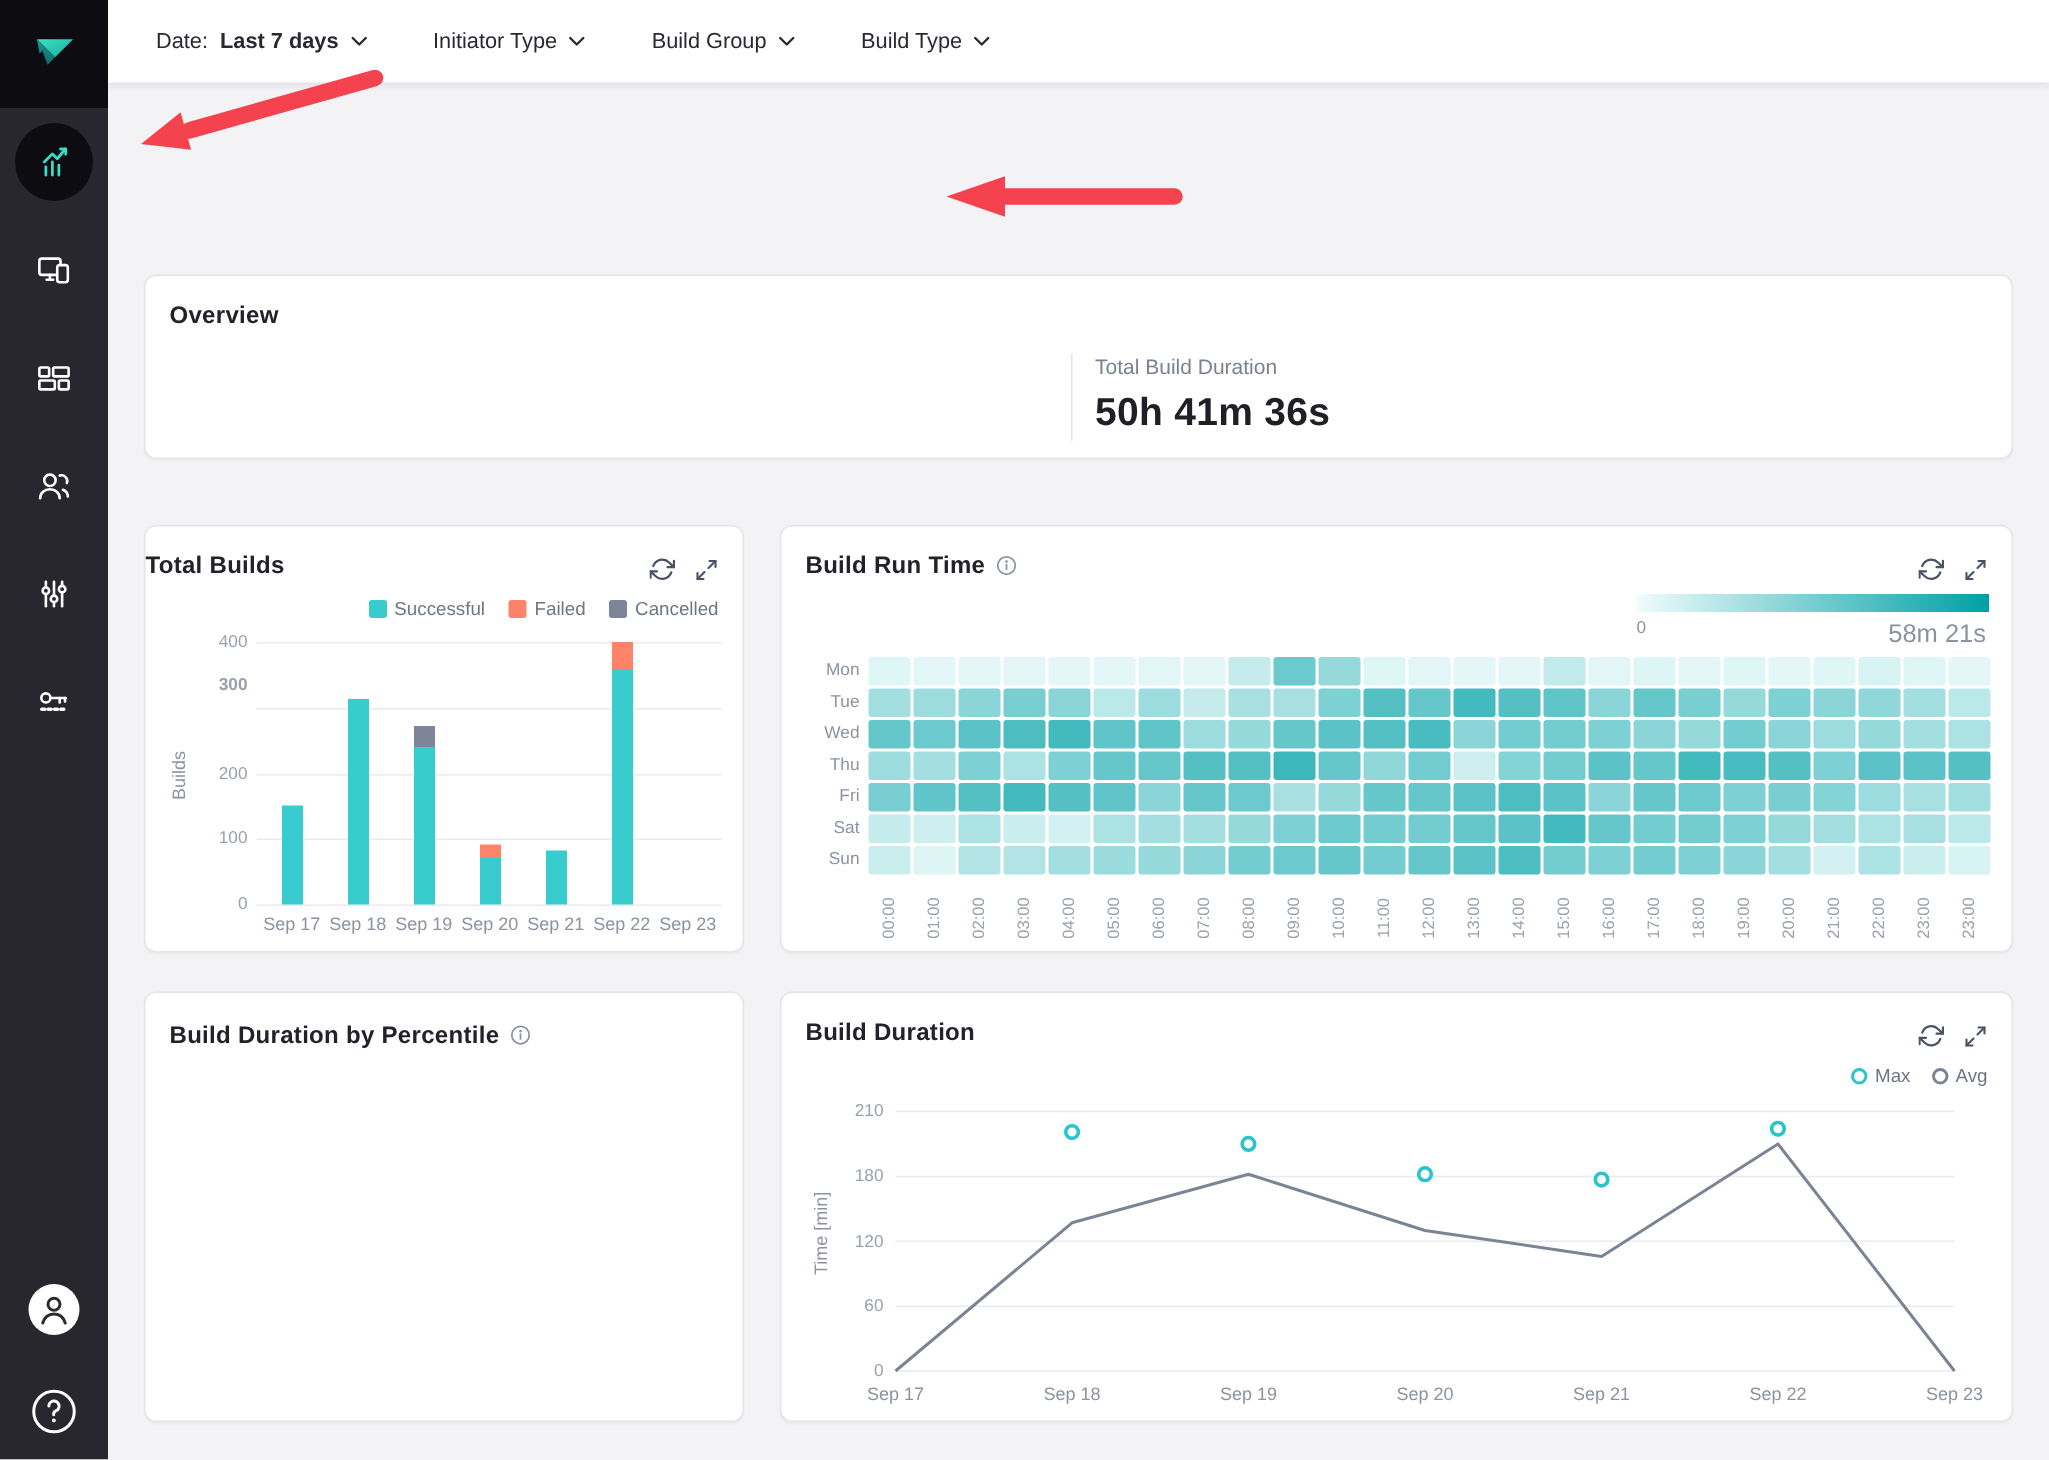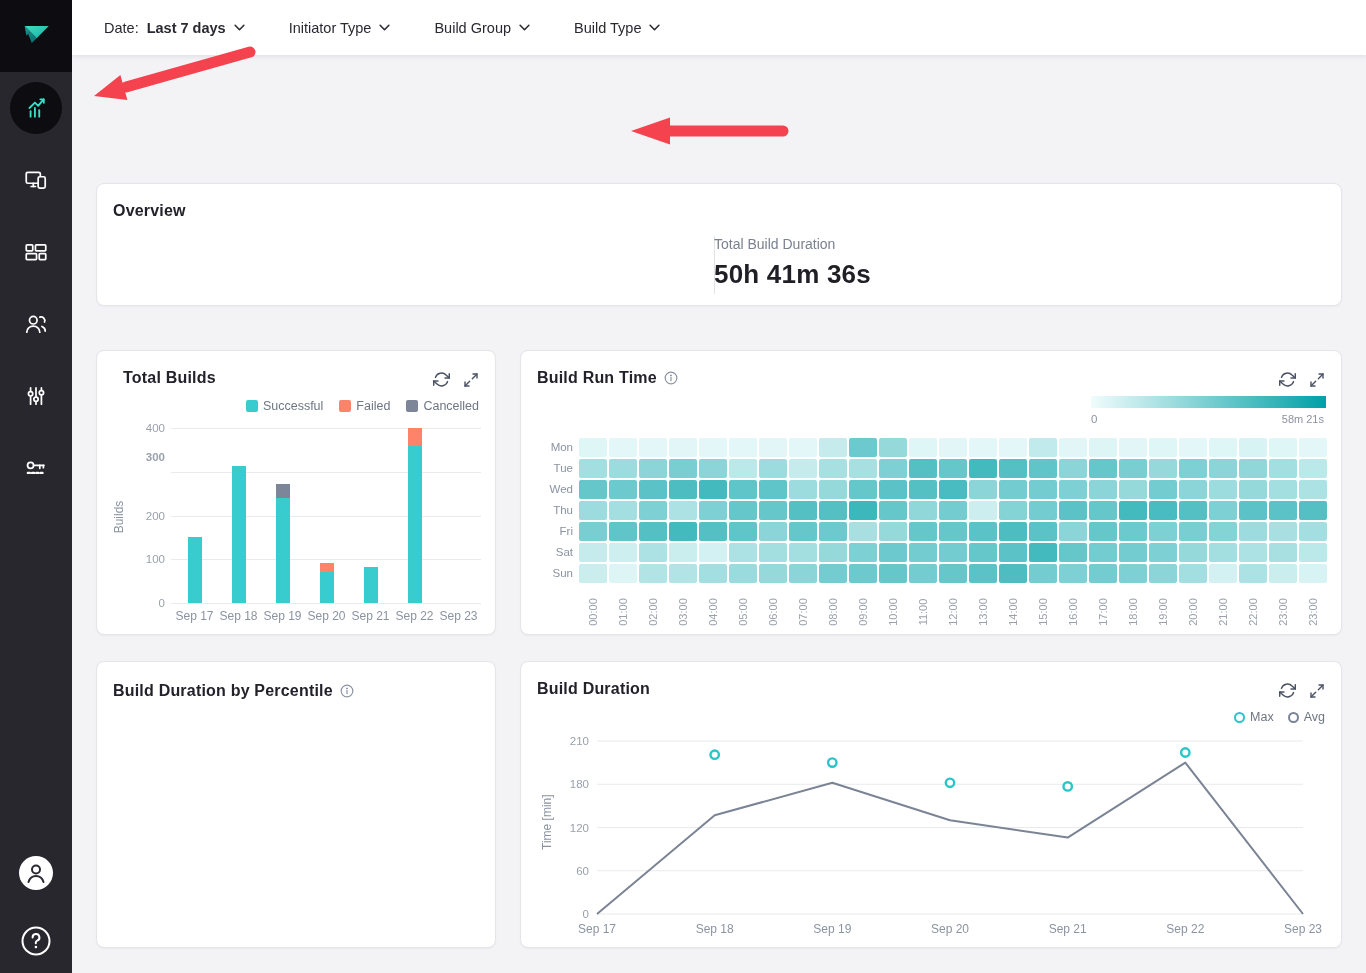--- a/index.html
+++ b/index.html
@@ -47,39 +47,39 @@
   .metric .m-label { font-size:14px; color:#7a8290; }
   .metric .m-value { font-size:26px; font-weight:700; color:#201f26; margin-top:7px; letter-spacing:.2px; }
   .ov-divider { position:absolute; left:617px; top:52px; width:1px; height:58px; background:#e2e3e7; }
 
   .chart-grid { position:absolute; top:190px; left:24px; }
   .row1 { display:flex; gap:24px; margin-bottom:26px; }
   .row2 { display:flex; gap:24px; }
 
   
   .tb-card { width:400px; height:285px; }
-  .tb-card .card-title { position:absolute; left:26px; top:18px; }
+  .tb-card .card-title { position:absolute; left:0; top:18px; }
   .tb-card .card-actions { right:16px; top:20px; }
   .tb-legend { position:absolute; top:48px; right:16px; display:flex; gap:16px; }
   .leg-item { display:flex; align-items:center; gap:5px; font-size:12.5px; color:#6e7683; cursor:pointer; }
   .leg-sq { width:12px; height:12px; border-radius:2px; }
   .plot { position:absolute; }
   .gridline { position:absolute; left:0; right:0; height:1px; background:#e9eaed; }
   .ytick { position:absolute; font-size:11.5px; color:#9aa1ac; text-align:right; width:40px; }
   .xtick { position:absolute; font-size:12px; color:#8b93a1; text-align:center; width:50px; }
   .ylab { position:absolute; font-size:12px; color:#8b93a1; transform:rotate(-90deg); transform-origin:center; white-space:nowrap; }
   .bar-seg { position:absolute; width:14px; }
 
   
   .hm-card { width:822px; height:285px; }
   .hm-card .card-title { position:absolute; left:16px; top:18px; }
   .hm-card .card-actions { right:16px; top:20px; }
   .hm-scale { position:absolute; left:570px; top:45px; width:235px; height:12px; background:linear-gradient(to right,#f0fcfc,#00a0a6); }
   .hm-scale-min { position:absolute; left:570px; top:62px; font-size:11.5px; color:#8b93a1; }
-  .hm-scale-max { position:absolute; right:17px; top:62px; font-size:11px; color:#8b93a1; }
+  .hm-scale-max { position:absolute; right:17px; top:62px; font-size:17px; color:#8b93a1; }
   .hm-day { position:absolute; width:52px; text-align:right; font-size:11.5px; color:#8b93a1; }
   .hm-cell { position:absolute; width:28px; height:19px; border-radius:2px; }
   .hm-hour { position:absolute; width:44px; font-size:11px; color:#9aa1ac; text-align:center; transform:rotate(-90deg); white-space:nowrap; }
 
   
   .pc-card { width:400px; height:287px; }
   .pc-card .card-title { position:absolute; left:16px; top:20px; }
   .pc-rows { position:absolute; top:62px; left:16px; right:16px; }
   .pc-row { height:52px; display:flex; align-items:center; border-bottom:1px solid #ececef; }
   .pc-row:last-child { border-bottom:none; }
@@ -228,21 +228,21 @@
           <path d="M1 1.5l5 5 5-5"></path>
         </svg>
       </button>
     </div>
 
   <div class="content">
 
     <section class="card overview">
       <h2 class="card-title">Overview</h2>
       <div class="ov-divider"></div>
-      <div class="metric" style="left:617px;">
+      <div class="metric" style="left:633px;">
         <div class="m-label">Total Build Duration</div>
         <div class="m-value">50h 41m 36s</div>
       </div>
     </section>
 
     <div class="chart-grid">
       <div class="row1">
 
         <section class="card tb-card">
           <h2 class="card-title">Total Builds</h2>

